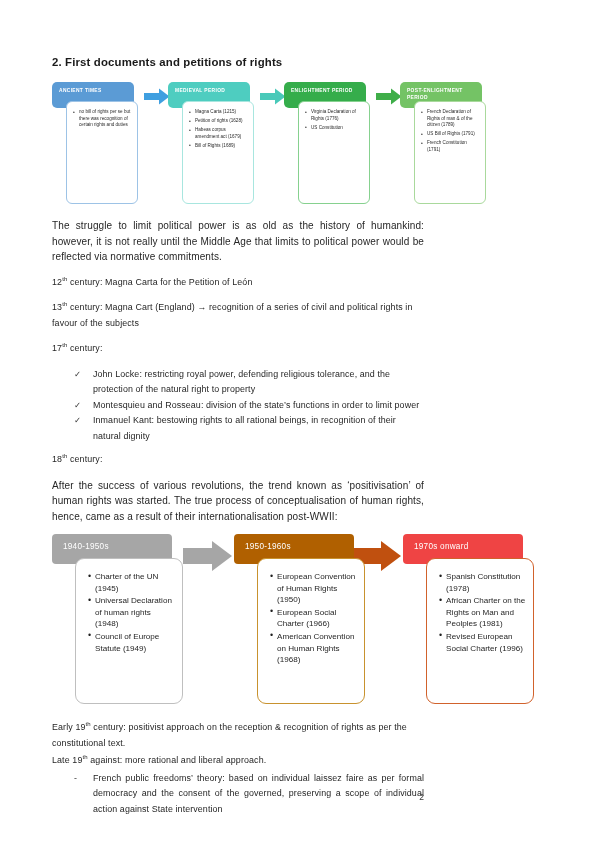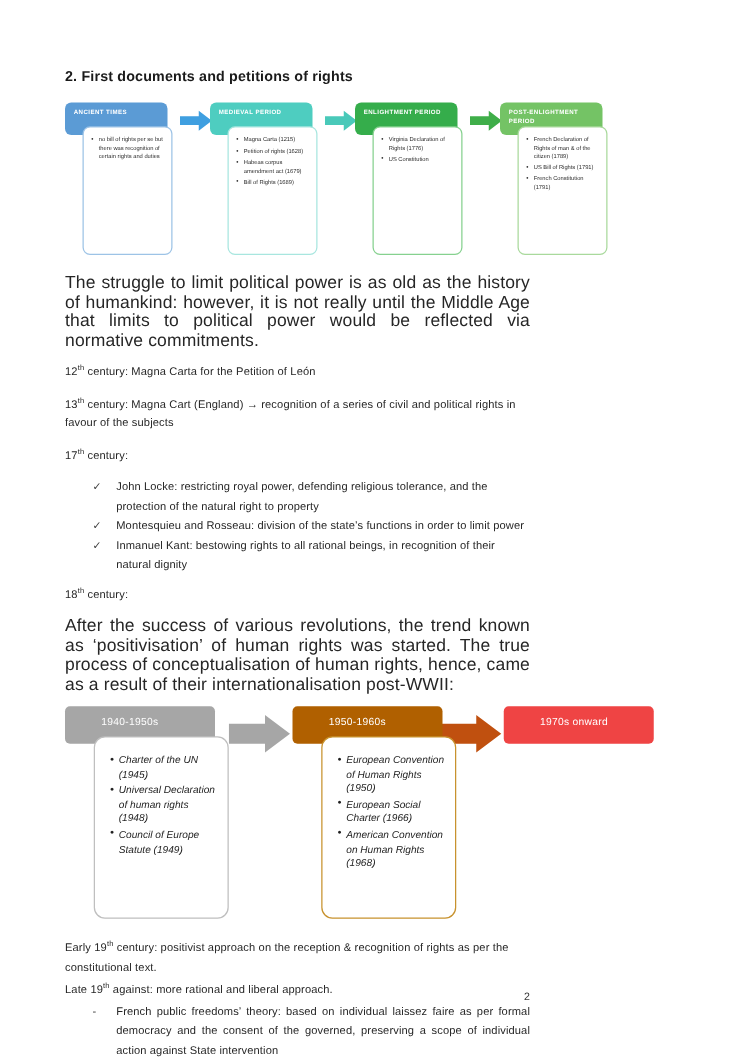--- a/index.html
+++ b/index.html
@@ -26,21 +26,21 @@
     font-size: 11.4px;
     font-weight: bold;
     letter-spacing: 0.15px;
     margin: 0 0 14px 0;
     color: #1a1a1a;
   }
   .h2.second { margin-top: 0; }
 
   
   .para {
-    font-size: 14px;
+    font-size: 10px;
     line-height: 15.5px;
     text-align: justify;
     margin: 0 0 10px 0;
     color: #262626;
     letter-spacing: 0.12px;
   }
   .line {
     font-size: 8.9px;
     line-height: 15.5px;
     margin: 0 0 10px 0;
@@ -150,42 +150,41 @@
   }
   .f2-head {
     position: absolute;
     top: 0;
     width: 120px;
     height: 30px;
     border-radius: 4px;
     color: #ffffff;
     font-size: 8.2px;
     letter-spacing: 0.25px;
-    padding: 8px 0 0 29px;
+    padding: 8px 0 0 11px;
     z-index: 2;
   }
   .f2-body {
     position: absolute;
     top: 24px;
     width: 108px;
     height: 146px;
     border-radius: 9px;
     background: #ffffff;
     z-index: 3;
     padding: 12px 6px 6px 12px;
   }
   .f2-body ul { margin: 0; padding: 0; list-style: none; }
   .f2-body li {
     position: relative;
     padding-left: 7px;
     font-size: 8.1px;
     line-height: 11.6px;
     color: #1f1f1f;
     margin-bottom: 1px;
-    font-style: italic;
   }
   .f2-body li:before {
     content: "\2022";
     position: absolute;
     left: 0; top: -0.5px;
     font-size: 9px;
   }
   .f2-arrow {
     position: absolute;
     top: 6px;
@@ -340,20 +339,27 @@
 
     <div class="f2-arrow" style="left:300px;">
       <svg viewBox="0 0 50 32">
           <path d="M0 8 H29 V1 L49 16 L29 31 V24 H0 Z" fill="#c0500f"></path>
         </svg>
     </div>
 
     <div class="f2-head" style="left:351px;background:#ef4444;">
       <span>1970s onward</span>
     </div>
+    <div class="f2-body" style="left:374px;border:0.8px solid #d1622c;">
+      <ul>
+        <li>Spanish Constitution (1978)</li>
+        <li>African Charter on the Rights on Man and Peolples (1981)</li>
+        <li>Revised European Social Charter (1996)</li>
+      </ul>
+    </div>
   </div>
 
   <p class="line nogap">
     <span>Early 19</span><sup>th</sup><span> century: positivist approach on the reception &amp; recognition of rights as per the constitutional text.</span>
   </p>
 
   <p class="line nogap">
     <span>Late 19</span><sup>th</sup><span> against: more rational and liberal approach.</span>
   </p>
 

